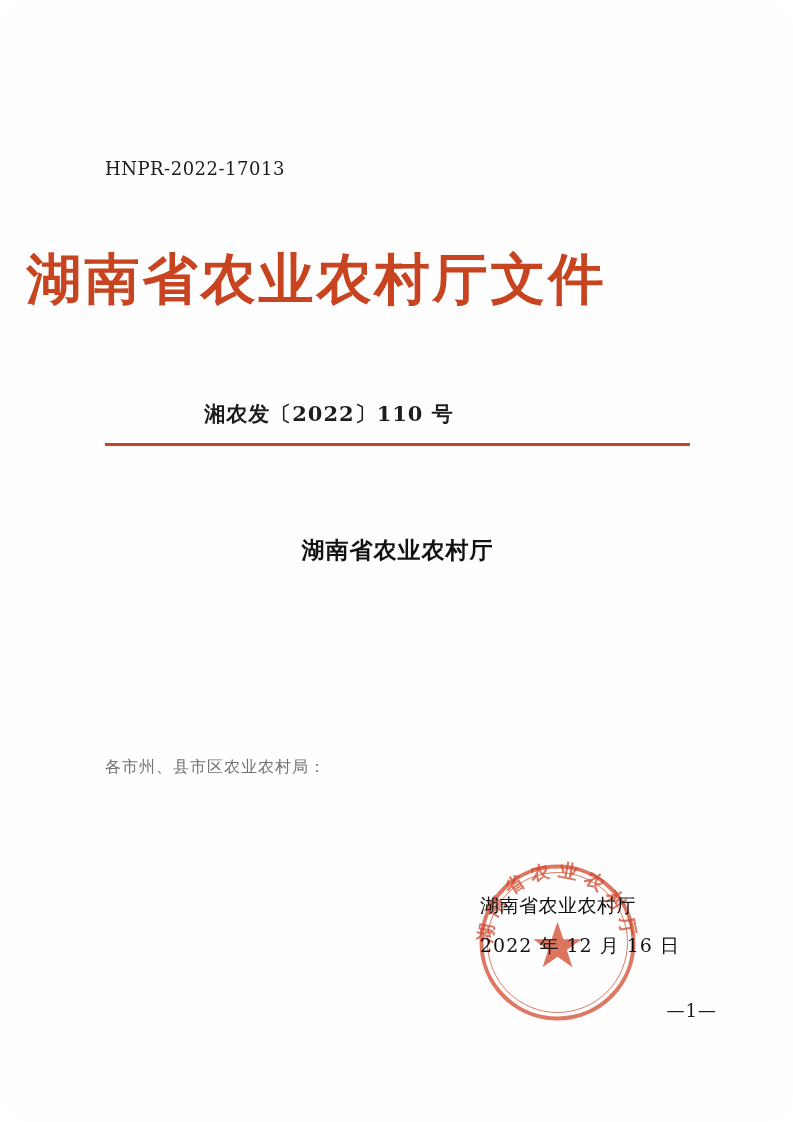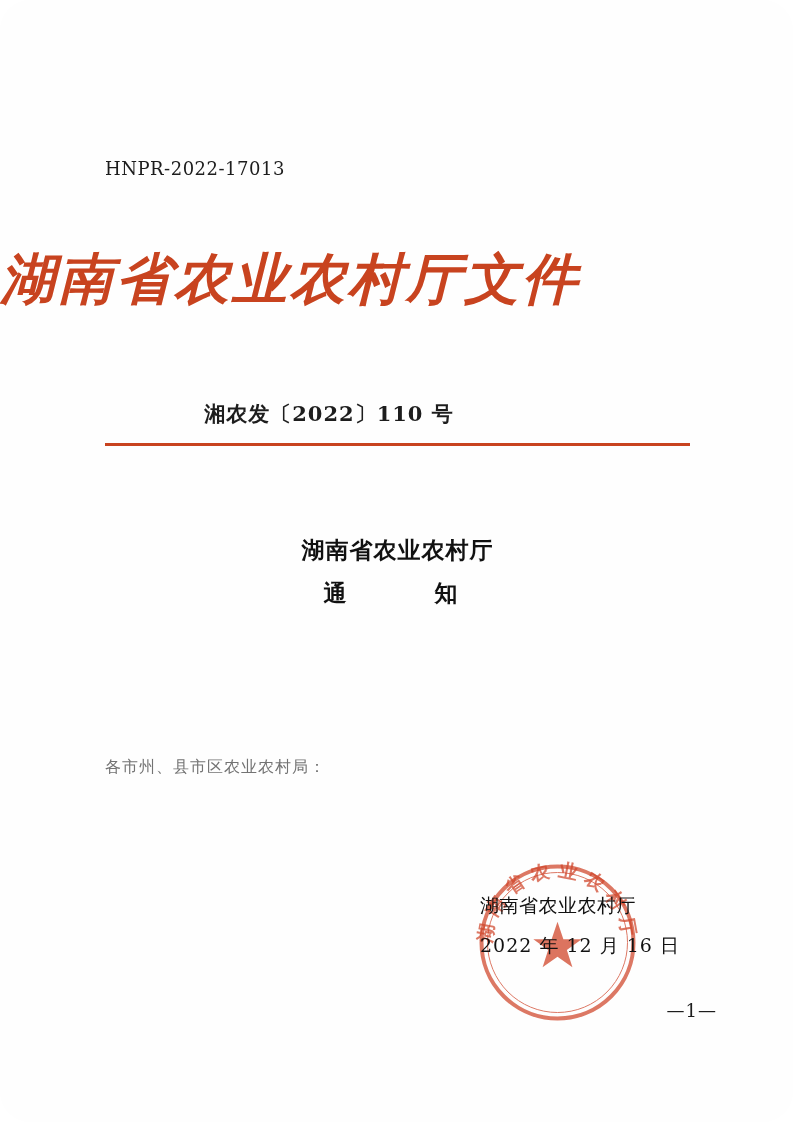--- a/index.html
+++ b/index.html
@@ -35,28 +35,27 @@
     color: #1d1d1d;
     font-family: "DejaVu Serif", "Liberation Serif", serif;
   }
 
   
   .org-title {
     position: absolute;
     left: 0;
     top: 248px;
     width: 633px;
-    text-align: left;
+    text-align: center;
     font-size: 55px;
     line-height: 62px;
     font-weight: bold;
     color: #c8431f;
     letter-spacing: 3px;
     font-family: "DejaVu Serif", "Liberation Serif", serif;
-    font-style: italic;
   }
 
   
   .issue-number {
     position: absolute;
     left: 0;
     top: 400px;
     width: 658px;
     text-align: center;
     font-size: 21px;
@@ -165,21 +164,20 @@
   <div class="doc-number">HNPR-2022-17013</div>
 
   <div class="org-title">湖南省农业农村厅文件</div>
 
   <div class="issue-number">湘农发〔2022〕110 号</div>
 
   <div class="red-rule"></div>
 
   <div class="title-block">
     <span class="title-line l1">湖南省农业农村厅</span>
-    <span class="title-line l3">通　　知</span>
   </div>
 
   <div class="salutation">各市州、县市区农业农村局：</div>
 
 
   <div class="seal">
     <svg width="175" height="175" viewBox="0 0 175 175" xmlns="http://www.w3.org/2000/svg">
       <defs>
         <path id="sealArcTop" d="M 22,87.5 A 65.5,65.5 0 0 1 153,87.5"></path>
         <path id="sealArcBottom" d="M 30,87.5 A 57.5,57.5 0 0 0 145,87.5"></path>

